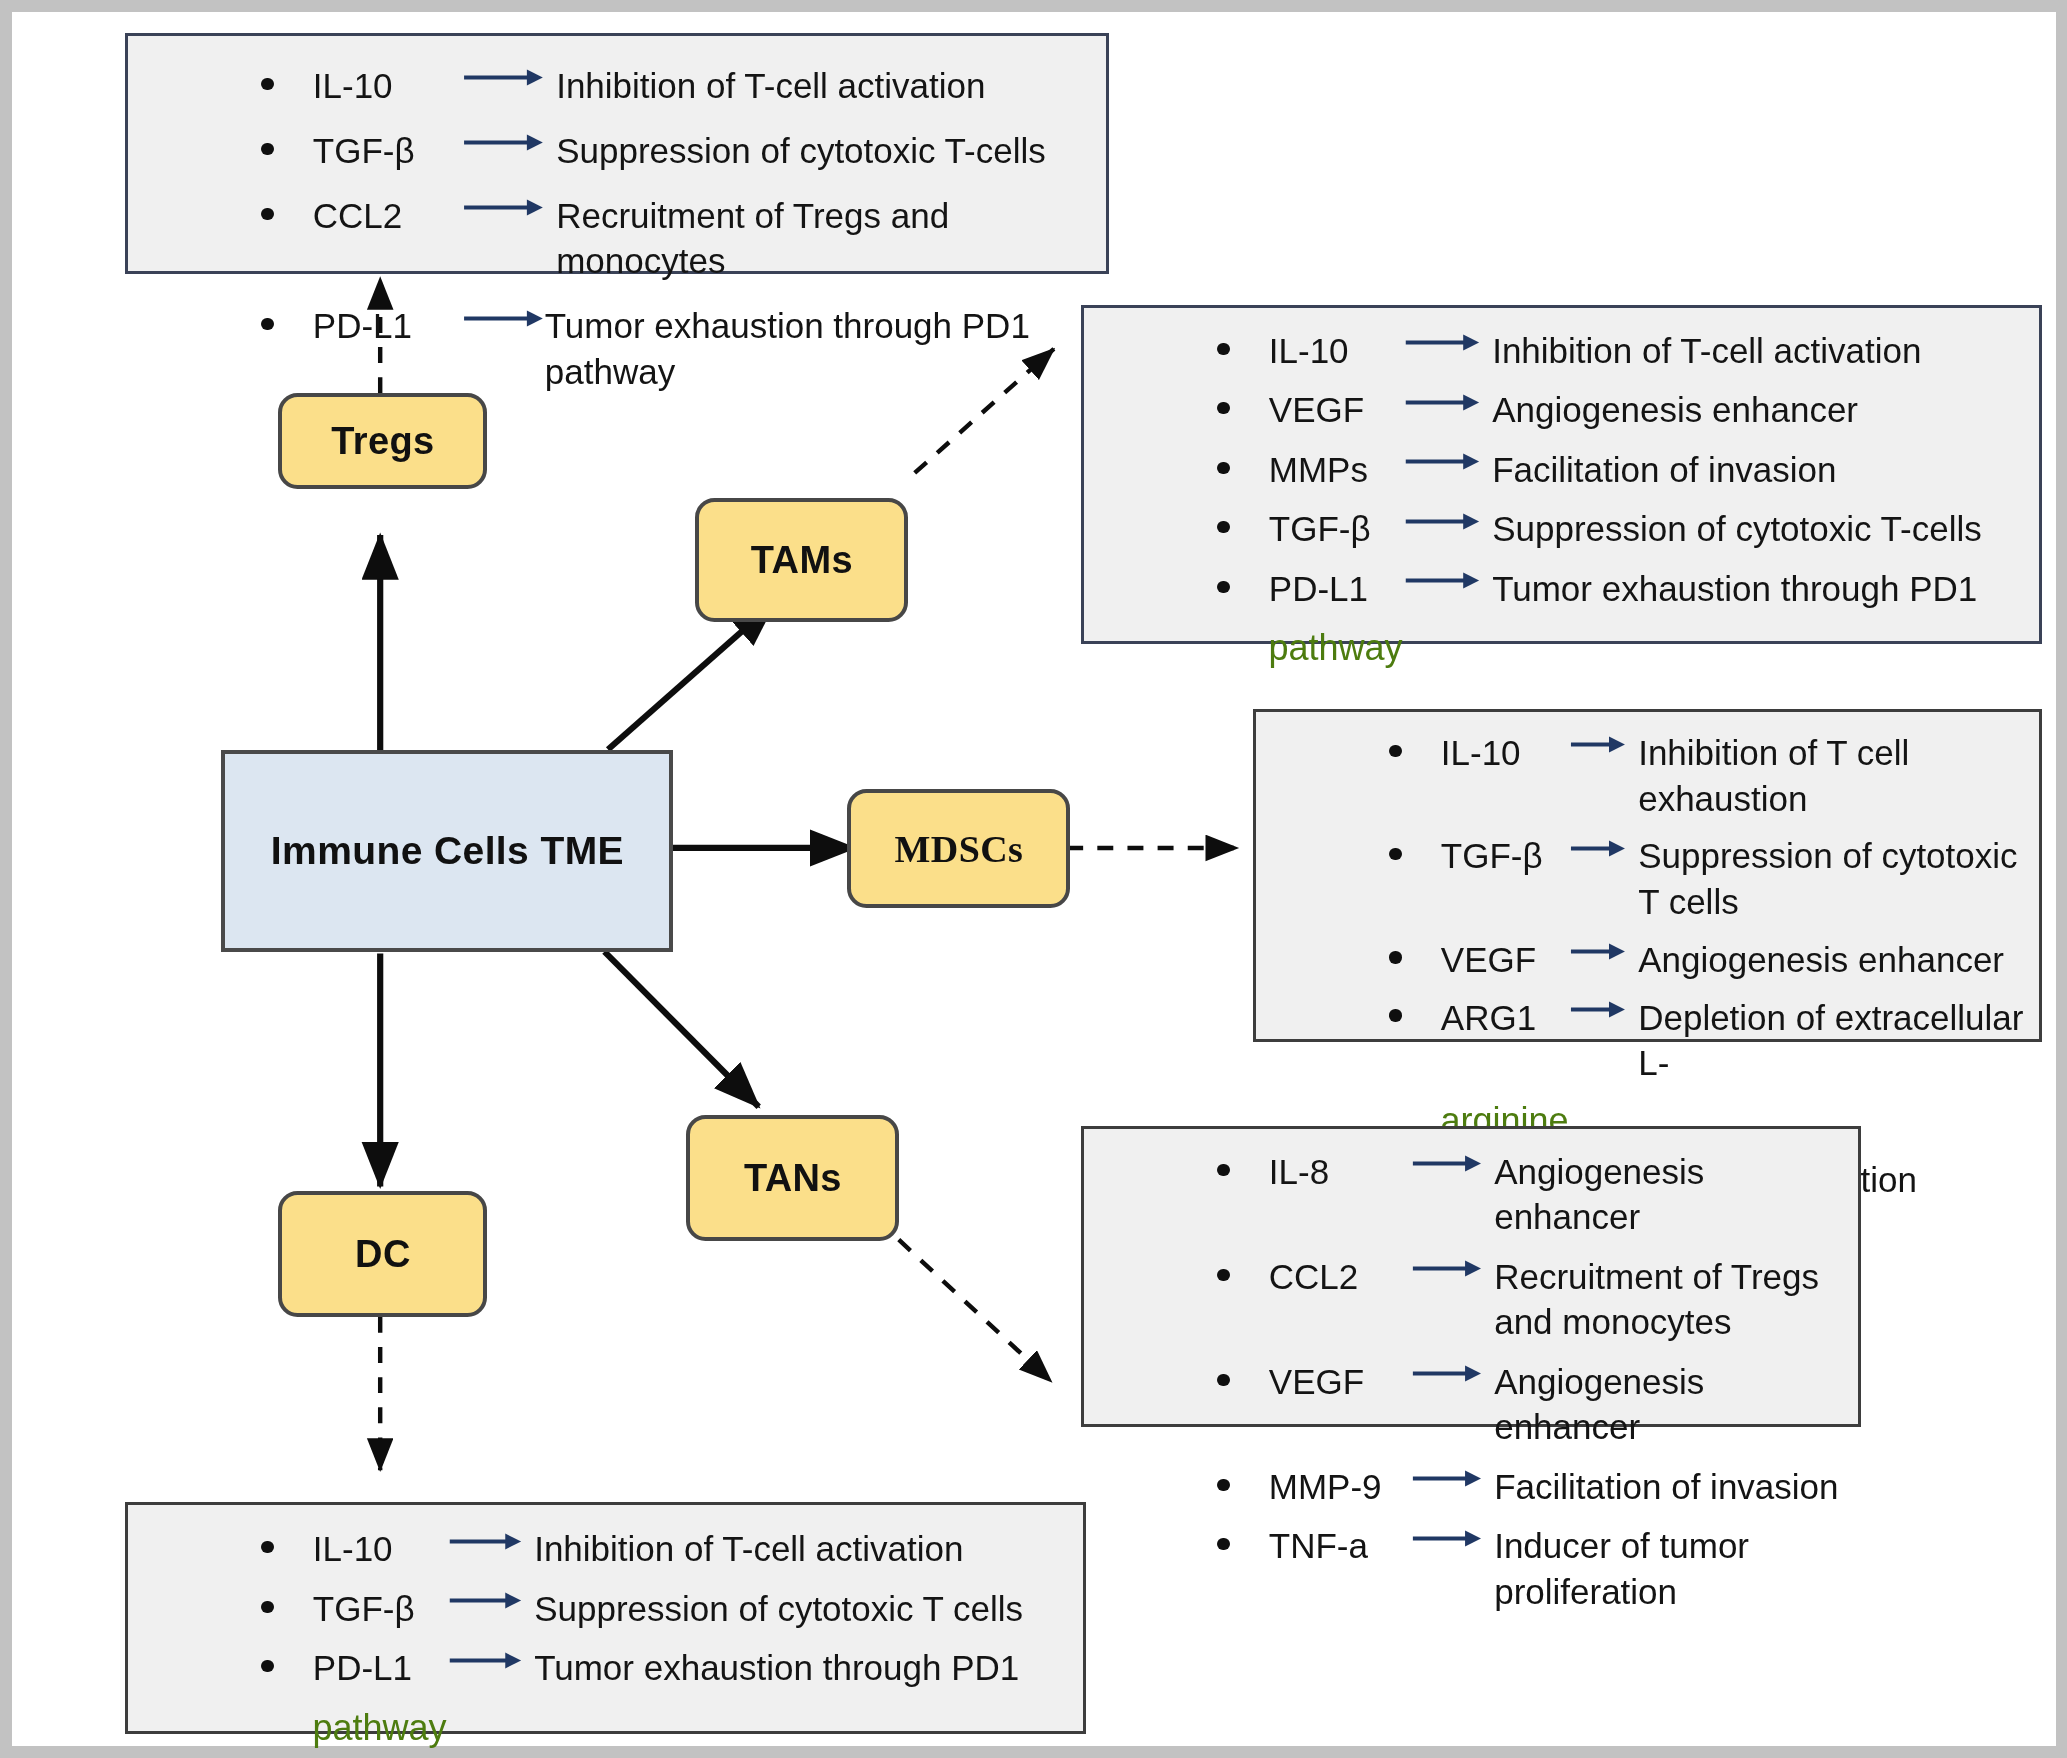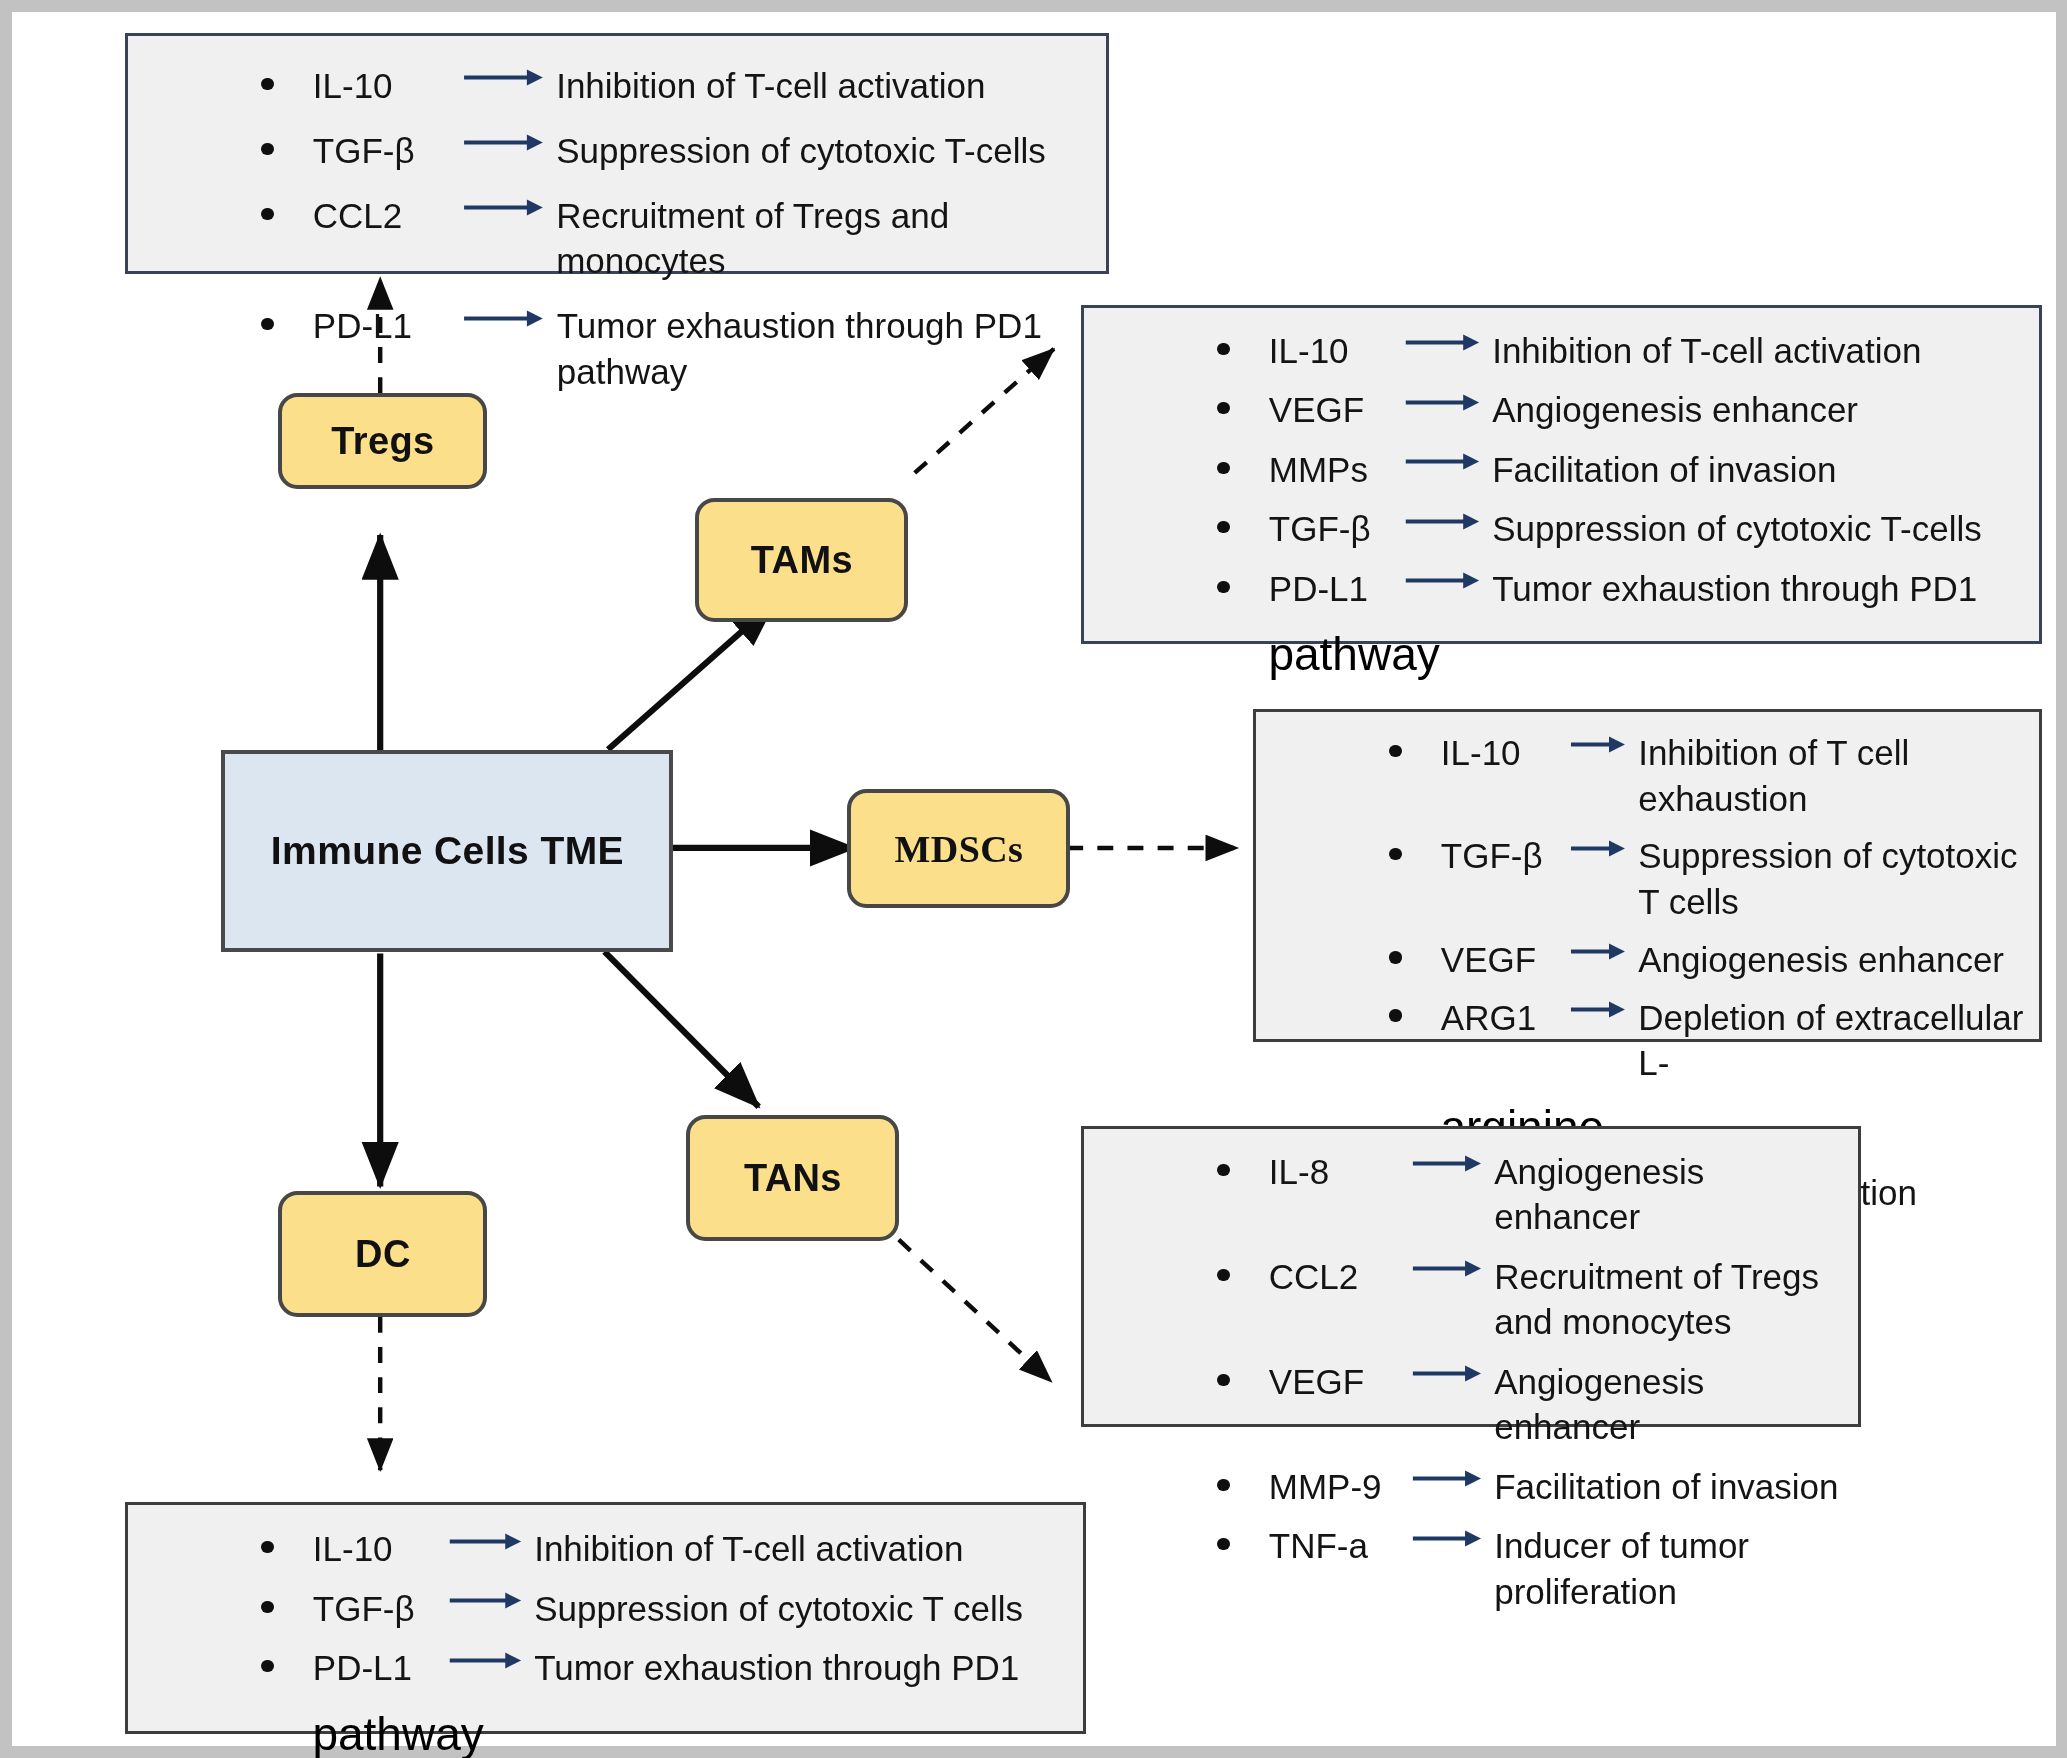--- a/index.html
+++ b/index.html
@@ -71,22 +71,22 @@
     flex: 0 0 auto;
     position: relative;
     top: -8.9px;
   }
   .arrow-sm svg { display: block; }
   .effect {
     display: inline-block;
     white-space: normal;
   }
   .cont {
-    font-size: 46px;
-    color: #000000;
+    font-size: 36px;
+    color: #4d7c0f;
     line-height: 1.30;
     text-align: right;
   }
 
   
   .node {
     position: absolute;
     box-sizing: border-box;
     background: #fbdf8a;
     border: 4.4px solid #474747;
@@ -210,21 +210,21 @@
           </li>
           <li style="margin-bottom: 19.5px;">
             <span class="bullet"></span>
             <span class="agent" style="margin-left: 39px; min-width: 149px;">PD-L1</span>
             <span class="arrow-sm">
               <svg width="82" height="23" viewBox="0 0 92 26">
                 <line x1="2" y1="13" x2="75" y2="13" stroke="#203864" stroke-width="4.5"></line>
                 <path d="M73,4 L91,13 L73,22 z" fill="#203864"></path>
               </svg>
             </span>
-            <span class="effect" style="margin-left: 13px;">Tumor exhaustion through PD1 pathway</span>
+            <span class="effect" style="margin-left: 1px;">Tumor exhaustion through PD1 pathway</span>
           </li>
         </ul>
     </div>
 
     <div class="listbox" id="panel-tams" style="left:1069px; top:293px; width:961px; height:339px; padding:19.5px 0 0 0;">
       <ul style="padding-left: 133px;">
           <li style="margin-bottom: 14px;">
             <span class="bullet"></span>
             <span class="agent" style="margin-left: 39px; min-width: 135px;">IL-10</span>
             <span class="arrow-sm">

